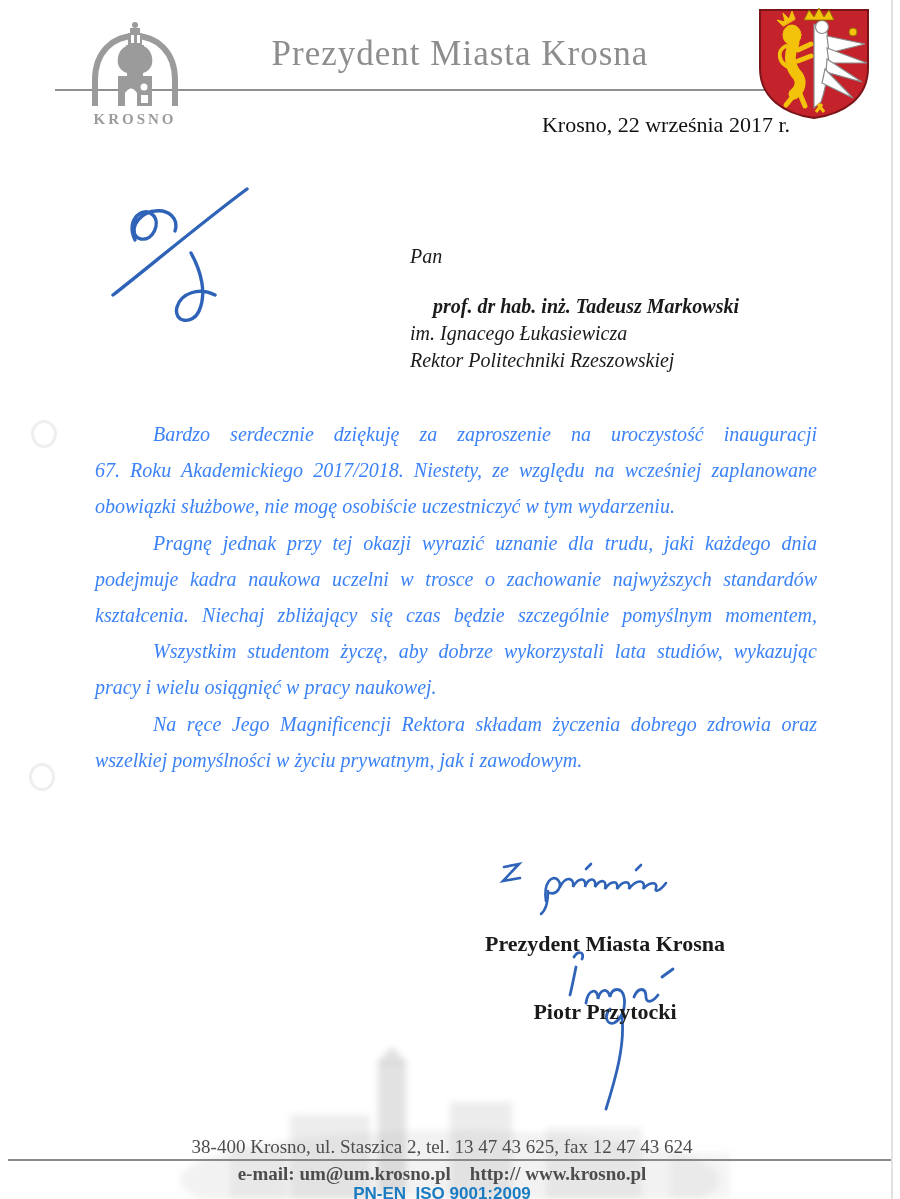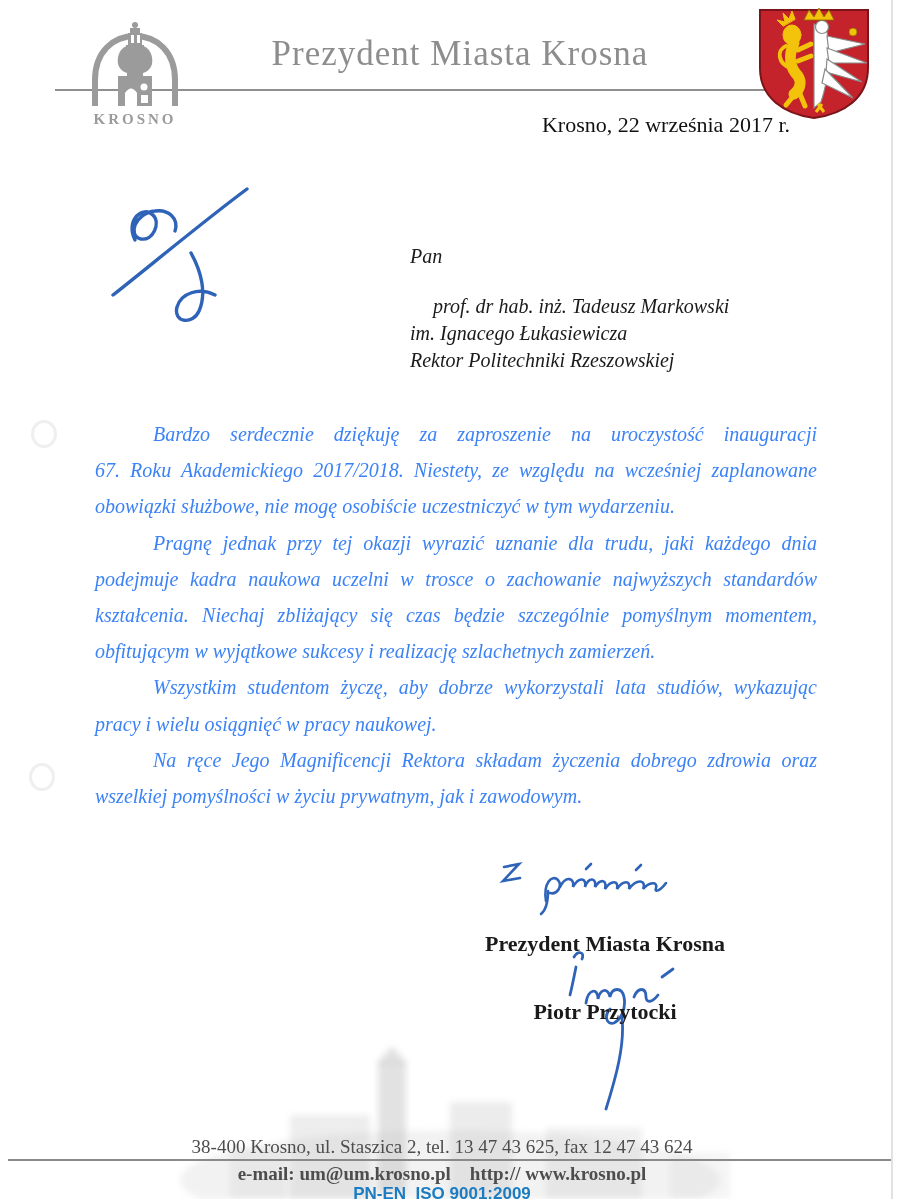--- a/index.html
+++ b/index.html
@@ -8,21 +8,21 @@
   
   .letter-title{position:absolute;left:180px;top:34px;width:560px;text-align:center;
         font-size:35px;color:#8d8d8d;letter-spacing:1px;font-weight:500;}
   .header-rule{position:absolute;left:55px;top:89px;width:798px;height:2px;background:#8f8f8f;}
   .logo{position:absolute;left:80px;top:18px;}
   .coa{position:absolute;left:752px;top:6px;}
   .date-line{position:absolute;left:300px;top:112px;width:490px;text-align:right;font-size:22px;color:#111;}
   
   .addr{position:absolute;left:410px;top:243px;font-style:italic;font-size:20px;line-height:27px;}
   .addr .salutation{font-weight:normal;margin-bottom:23px;}
-  .addr .a-name{font-weight:normal;padding-left:23px;text-align:right;}
+  .addr .a-name{font-weight:bold;padding-left:23px;text-align:right;}
   
   .letter-body{position:absolute;left:95px;top:416px;width:722px;font-style:italic;
         font-size:20px;color:#3b82f6;}
   .line{line-height:36.2px;height:36.2px;text-align:justify;text-align-last:justify;white-space:normal;}
   .line.first{text-indent:58px;}
   .line.last{text-align-last:left;}
   
   .signer-title{position:absolute;left:395px;top:931px;width:420px;text-align:center;
         font-weight:bold;font-size:22px;}
   .signer-name{position:absolute;left:395px;top:999px;width:420px;text-align:center;
@@ -126,21 +126,20 @@
   <div class="letter-body">
       <div>
         <div class="line first">Bardzo serdecznie dziękuję za zaproszenie na uroczystość inauguracji</div>
         <div class="line">67. Roku Akademickiego 2017/2018. Niestety, ze względu na wcześniej zaplanowane</div>
         <div class="line last">obowiązki służbowe, nie mogę osobiście uczestniczyć w tym wydarzeniu.</div>
       </div>
       <div>
         <div class="line first">Pragnę jednak przy tej okazji wyrazić uznanie dla trudu, jaki każdego dnia</div>
         <div class="line">podejmuje kadra naukowa uczelni w trosce o zachowanie najwyższych standardów</div>
         <div class="line">kształcenia. Niechaj zbliżający się czas będzie szczególnie pomyślnym momentem,</div>
-        <div class="line last">obfitującym w wyjątkowe sukcesy i realizację szlachetnych zamierzeń.</div>
       </div>
       <div>
         <div class="line first">Wszystkim studentom życzę, aby dobrze wykorzystali lata studiów, wykazując</div>
         <div class="line last">pracy i wielu osiągnięć w pracy naukowej.</div>
       </div>
       <div>
         <div class="line first">Na ręce Jego Magnificencji Rektora składam życzenia dobrego zdrowia oraz</div>
         <div class="line last">wszelkiej pomyślności w życiu prywatnym, jak i zawodowym.</div>
       </div>
     </div>

